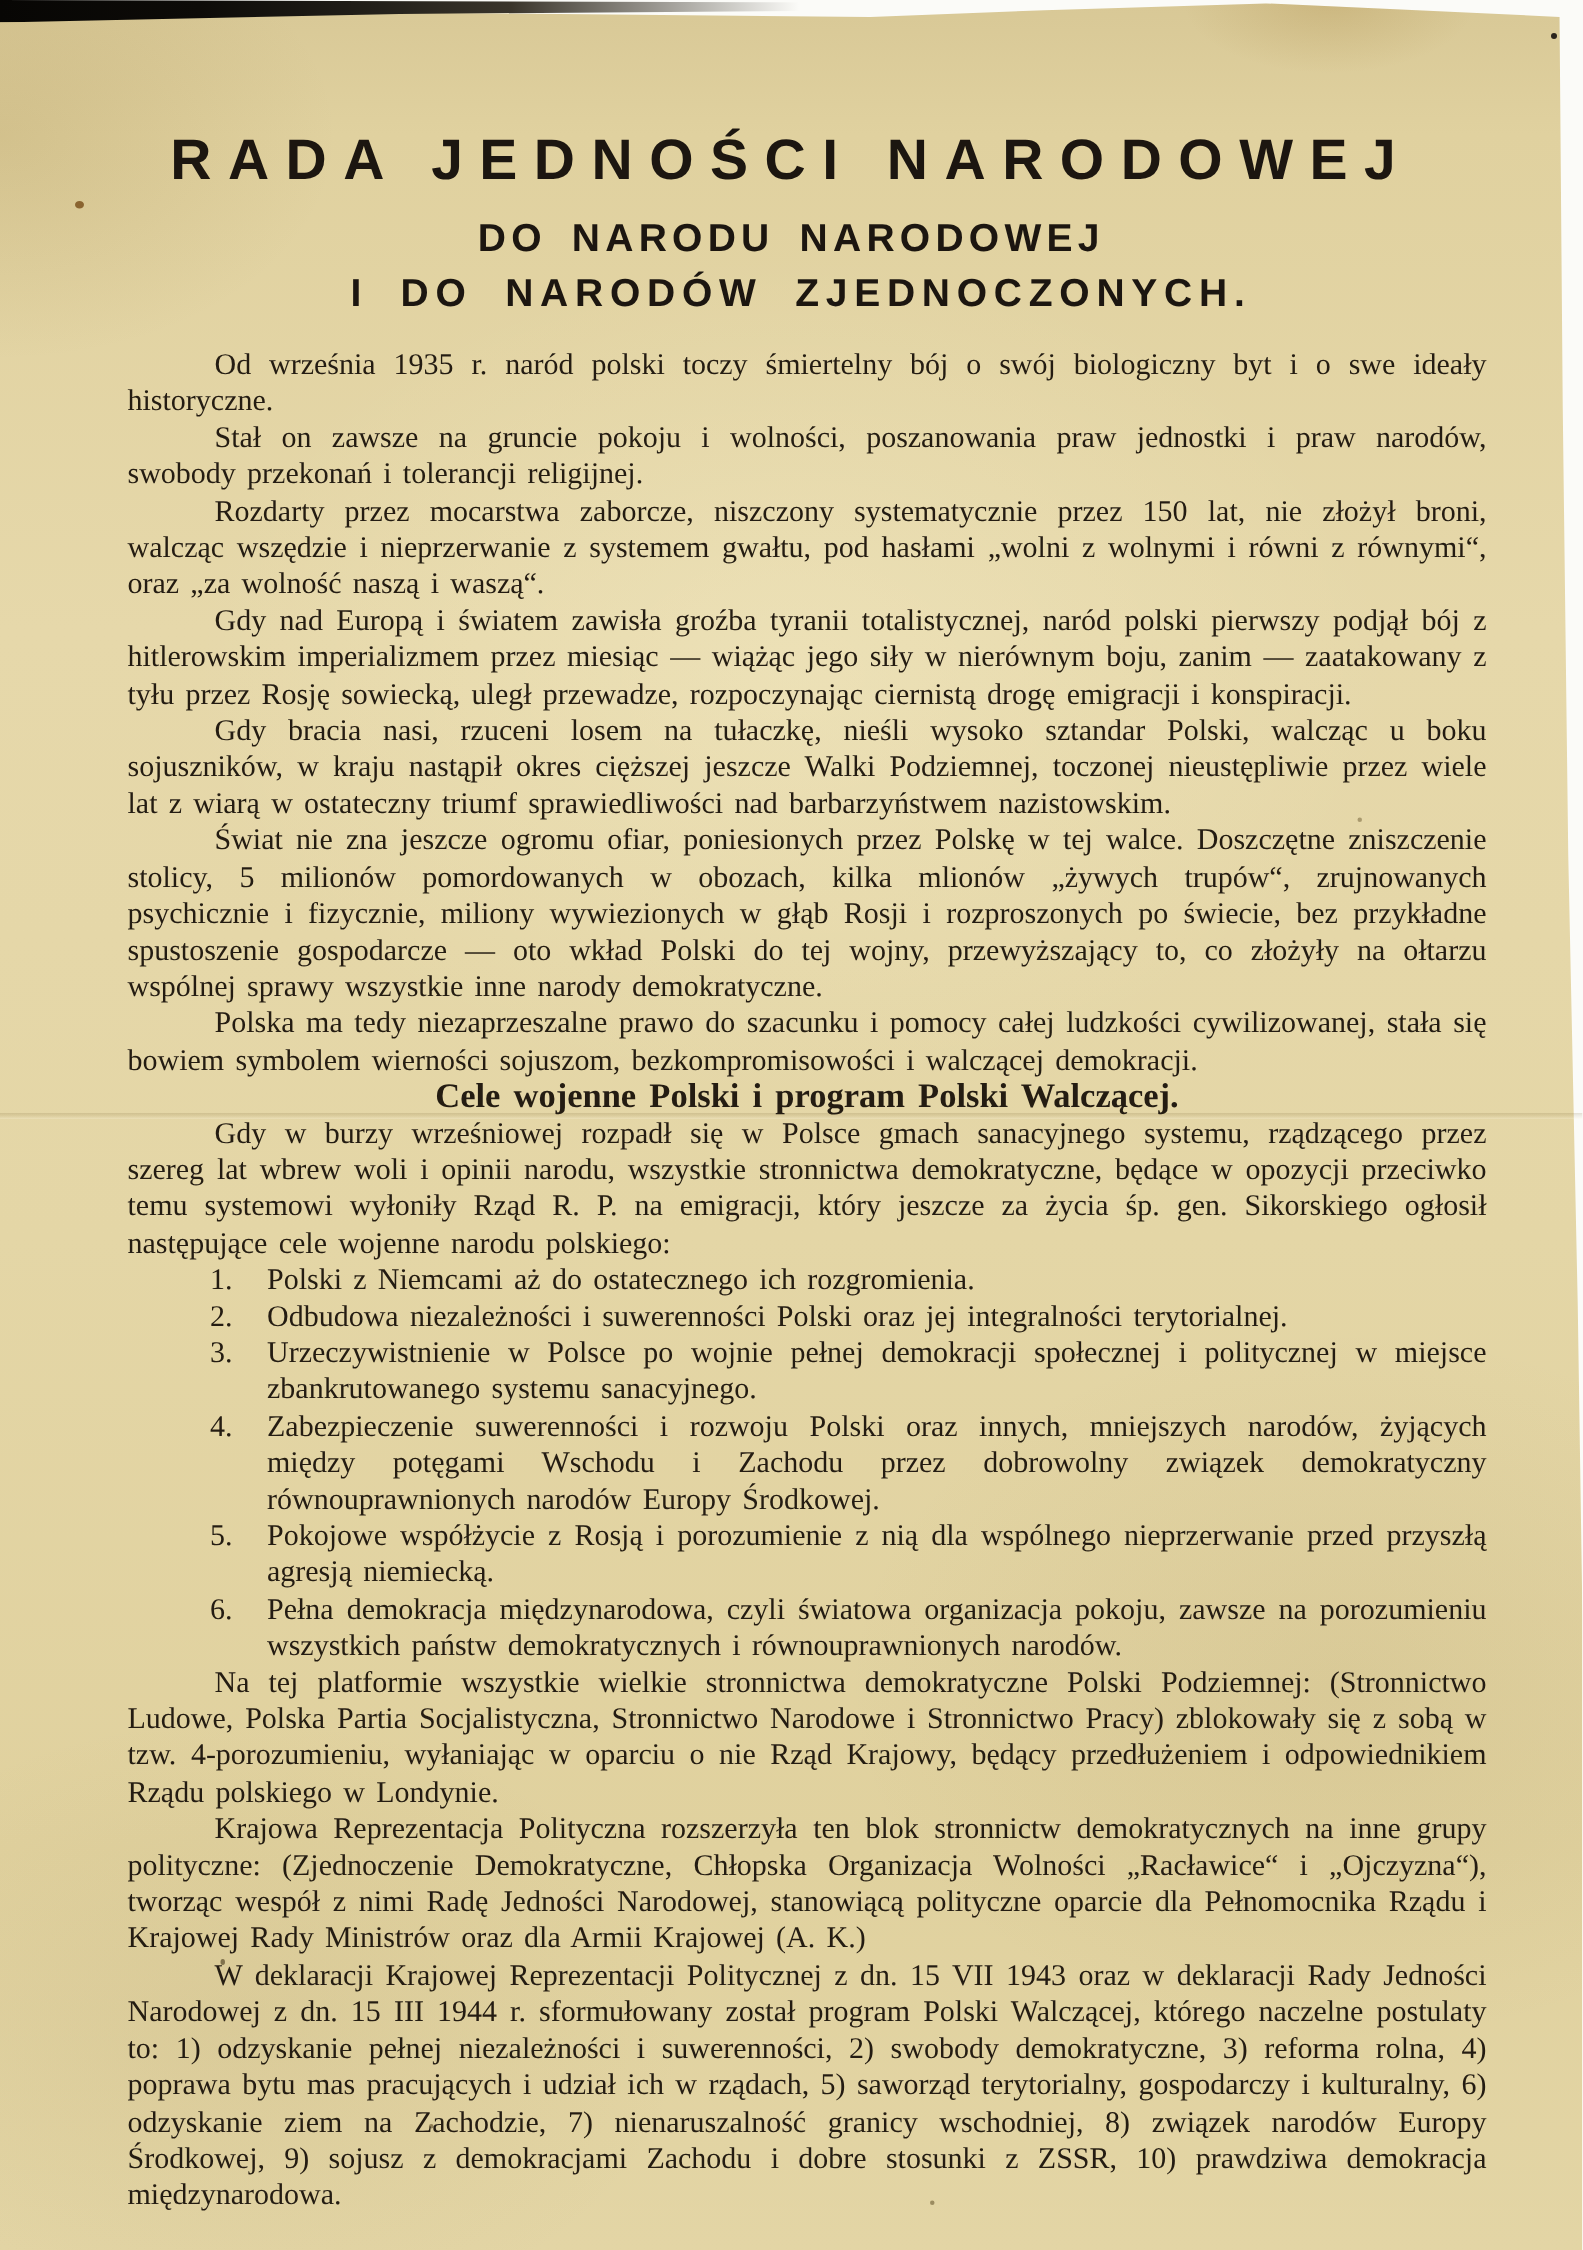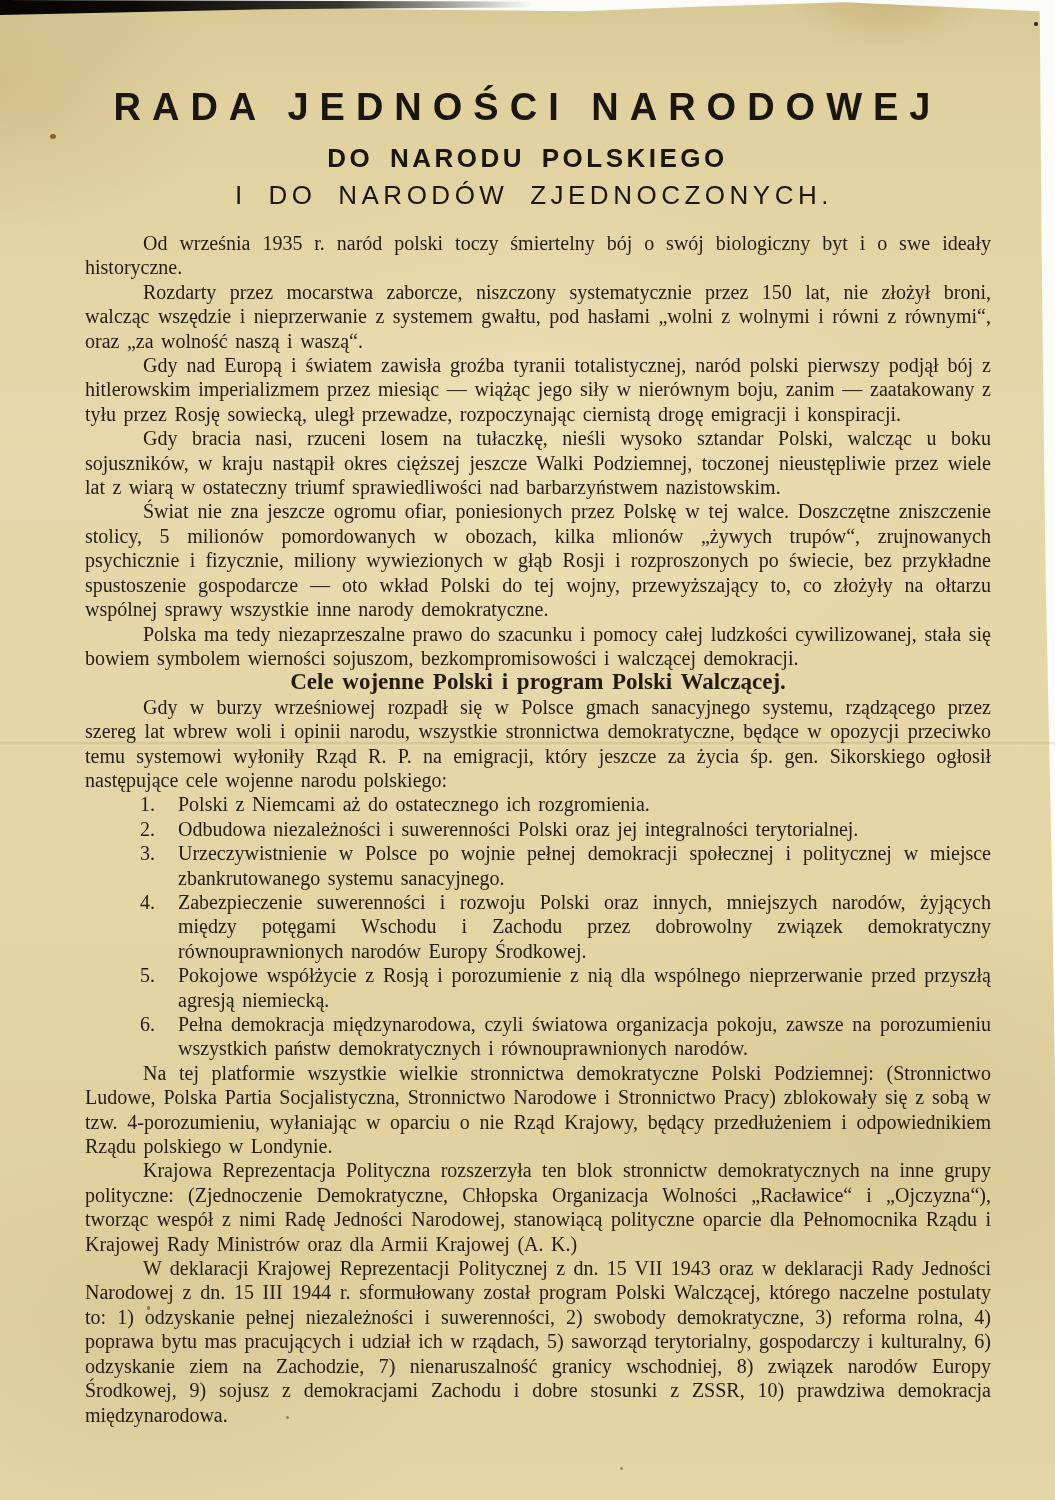--- a/index.html
+++ b/index.html
@@ -71,21 +71,21 @@
     font-weight: 700;
     font-size: 26px;
     letter-spacing: 3.5px;
     word-spacing: 6px;
     color: #1c1610;
   }
   .subtitle2 {
     margin: 6px 0 0 0;
     text-align: center;
     font-family: "Liberation Sans", "DejaVu Sans", sans-serif;
-    font-weight: 400;
+    font-weight: 700;
     font-size: 26px;
     letter-spacing: 4.5px;
     word-spacing: 10px;
     color: #1c1610;
     padding-left: 13px;
   }
   .body-text {
     margin: 20px 0 0 85px;
     width: 906px;
     font-size: 20px;
@@ -129,25 +129,26 @@
   <div class="fold-crease"></div>
   <div class="speck s1"></div>
   <div class="speck s2"></div>
   <div class="speck s3"></div>
   <div class="speck s4"></div>
   <div class="speck s5"></div>
   <div class="speck s6"></div>
 
   <div class="content">
     <h1 class="title">RADA JEDNOŚCI NARODOWEJ</h1>
-    <div class="subtitle1">DO NARODU POLSKIEGO</div>
+    <div class="subtitle1">DO NARODU NARODOWEJ</div>
     <div class="subtitle2">I DO NARODÓW ZJEDNOCZONYCH.</div>
 
     <div class="body-text">
       <p>Od września 1935 r. naród polski toczy śmiertelny bój o swój biologiczny byt i o swe ideały historyczne.</p>
+      <p>Stał on zawsze na gruncie pokoju i wolności, poszanowania praw jednostki i praw narodów, swobody przekonań i tolerancji religijnej.</p>
       <p>Rozdarty przez mocarstwa zaborcze, niszczony systematycznie przez 150 lat, nie złożył broni, walcząc wszędzie i nieprzerwanie z systemem gwałtu, pod hasłami „wolni z wolnymi i równi z równymi“, oraz „za wolność naszą i waszą“.</p>
       <p>Gdy nad Europą i światem zawisła groźba tyranii totalistycznej, naród polski pierwszy podjął bój z hitlerowskim imperializmem przez miesiąc — wiążąc jego siły w nierównym boju, zanim — zaatakowany z tyłu przez Rosję sowiecką, uległ przewadze, rozpoczynając ciernistą drogę emigracji i konspiracji.</p>
       <p>Gdy bracia nasi, rzuceni losem na tułaczkę, nieśli wysoko sztandar Polski, walcząc u boku sojuszników, w kraju nastąpił okres cięższej jeszcze Walki Podziemnej, toczonej nieustępliwie przez wiele lat z wiarą w ostateczny triumf sprawiedliwości nad barbarzyństwem nazistowskim.</p>
       <p>Świat nie zna jeszcze ogromu ofiar, poniesionych przez Polskę w tej walce. Doszczętne zniszczenie stolicy, 5 milionów pomordowanych w obozach, kilka mlionów „żywych trupów“, zrujnowanych psychicznie i fizycznie, miliony wywiezionych w głąb Rosji i rozproszonych po świecie, bez przykładne spustoszenie gospodarcze — oto wkład Polski do tej wojny, przewyższający to, co złożyły na ołtarzu wspólnej sprawy wszystkie inne narody demokratyczne.</p>
       <p>Polska ma tedy niezaprzeszalne prawo do szacunku i pomocy całej ludzkości cywilizowanej, stała się bowiem symbolem wierności sojuszom, bezkompromisowości i walczącej demokracji.</p>
 
       <p class="section-heading">Cele wojenne Polski i program Polski Walczącej.</p>
 
       <p>Gdy w burzy wrześniowej rozpadł się w Polsce gmach sanacyjnego systemu, rządzącego przez szereg lat wbrew woli i opinii narodu, wszystkie stronnictwa demokratyczne, będące w opozycji przeciwko temu systemowi wyłoniły Rząd R. P. na emigracji, który jeszcze za życia śp. gen. Sikorskiego ogłosił następujące cele wojenne narodu polskiego:</p>
 

